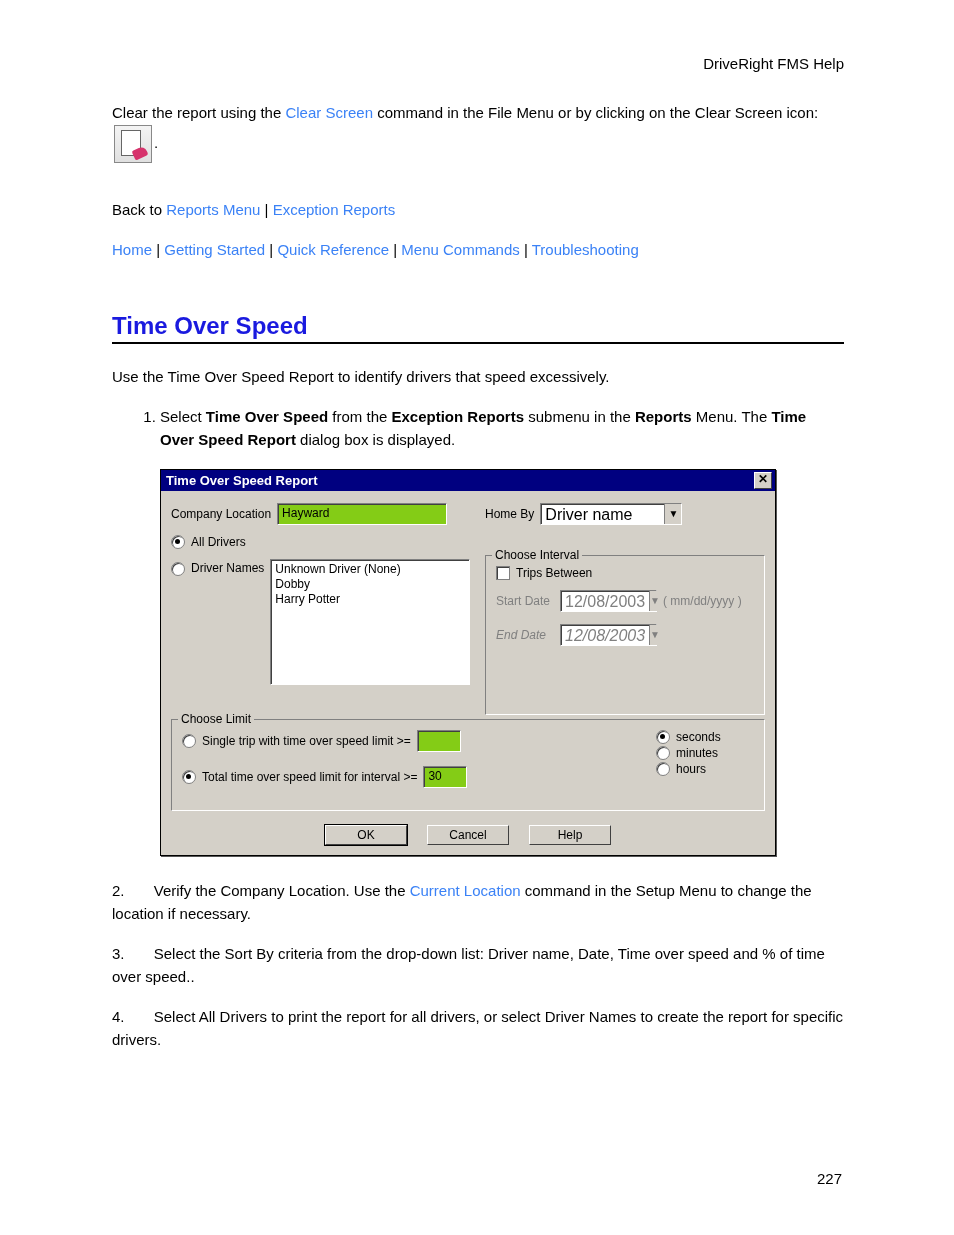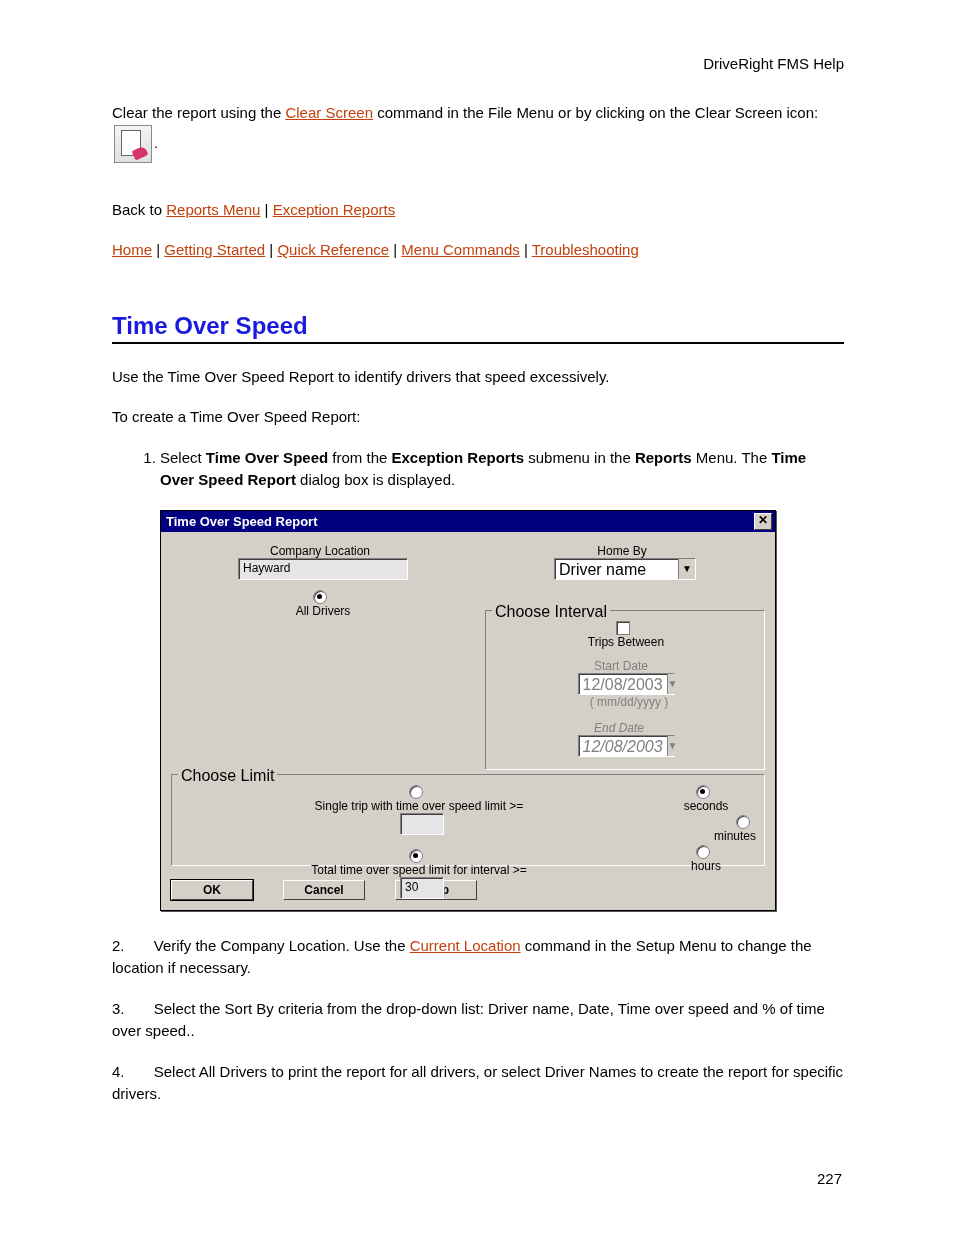--- a/index.html
+++ b/index.html
@@ -20,22 +20,21 @@
   .header-right {
     text-align: right;
     margin-bottom: 30px;
     font-size: 15px;
   }
   .body-text {
     line-height: 1.5;
     margin: 0 0 18px 0;
   }
   a.link {
-    color: #c2410c;
-    text-decoration: underline;
+    color: #3b82f6;
     cursor: pointer;
     text-align: right;
   }
   .clear-icon {
     display: inline-block;
     width: 36px;
     height: 36px;
     vertical-align: middle;
     border: 1px solid #888;
     background: linear-gradient(#f4f4f4,#e0e0e0);
@@ -112,24 +111,24 @@
     font-family: Arial;
     font-size: 12px;
     line-height: 13px;
     text-align: center;
     font-weight: bold;
     cursor: pointer;
   }
   .dlg-body {
     padding: 12px 10px 10px 10px;
   }
-  .row { display:flex; align-items:center; margin-bottom:10px;flex-direction:column; }
+  .row { display:flex; align-items:center; margin-bottom:10px; }
   .row label.fld { margin-right:6px; }
   .sunken-input {
-    background:#e5e5e5;
+    background:#84cc16;
     border:1px solid #808080;
     border-right-color:#fff;
     border-bottom-color:#fff;
     box-shadow: inset 1px 1px 0 #404040;
     padding:1px 4px;
     height:18px;
     line-height:16px;
     font-size:12px;
   }
   .dropdown {
@@ -192,42 +191,42 @@
     border-bottom-color:#fff;
     position:relative;
     padding:10px 8px 8px 10px;
     margin-top:4px;
   }
   .groupbox .legend {
     position:absolute;
     top:-8px; left:6px;
     background:#d4d0c8;
     padding:0 3px;
-    font-size:16px;
+    font-size:12px;
   }
   .disabled { color:#808080; }
   .btn {
     background:#d4d0c8;
     border:1px solid #fff;
     border-right-color:#404040;
     border-bottom-color:#404040;
     padding:2px 0;
     width:80px;
     text-align:center;
     font-size:12px;
     cursor:pointer;
   }
   .btn.default {
     outline:1px solid #000;
   }
   .btn-row {
     display:flex;
-    gap:30px;
+    justify-content:center;
+    gap:20px;
     margin-top:14px;
-    font-weight:bold;
   }
   .upper {
     display:flex;
     align-items:flex-start;
   }
   .left-col { flex:1; }
   .right-col { width:280px; padding-left:10px;}
   .page-num {
     position:absolute;
     bottom:48px;
@@ -250,21 +249,20 @@
   </p>
 
   <p class="body-text">
     <a class="link">Home</a><span> | </span><a class="link">Getting Started</a><span> | </span><a class="link">Quick Reference</a><span> | </span><a class="link">Menu Commands</a><span> | </span><a class="link">Troubleshooting</a>
   </p>
 
   <div class="section-title">Time Over Speed</div>
   <hr class="title-rule">
 
   <p class="body-text">Use the Time Over Speed Report to identify drivers that speed excessively.</p>
-  <p class="body-text">To create a Time Over Speed Report:</p>
 
   <ol class="steps">
     <li>
       <span>Select </span><b>Time Over Speed</b><span> from the </span><b>Exception Reports</b><span> submenu in the </span><b>Reports</b><span> Menu. The </span><b>Time Over Speed Report</b><span> dialog box is displayed.</span>
     </li>
   </ol>
 
   <div class="dialog">
     <div class="titlebar">
       <span>Time Over Speed Report</span>
@@ -274,20 +272,29 @@
       <div class="upper">
         <div class="left-col">
           <div class="row">
             <label class="fld">Company Location</label>
             <div class="sunken-input" style="width:160px;">Hayward</div>
           </div>
           <div class="row">
             <span class="radio sel"></span>
             <span>All Drivers</span>
           </div>
+          <div class="row" style="align-items:flex-start;">
+            <span class="radio" style="margin-top:3px;"></span>
+            <span style="margin-right:6px;margin-top:2px;">Driver Names</span>
+            <div class="listbox">
+              <div>Unknown Driver (None)</div>
+              <div>Dobby</div>
+              <div>Harry Potter</div>
+            </div>
+          </div>
         </div>
         <div class="right-col">
           <div class="row">
             <label class="fld">Home By</label>
             <div class="dropdown" style="width:140px;">
               <div class="dd-text">Driver name</div>
               <div class="dd-btn">▼</div>
             </div>
           </div>
           <div class="groupbox" style="margin-top:30px; height:140px;">

